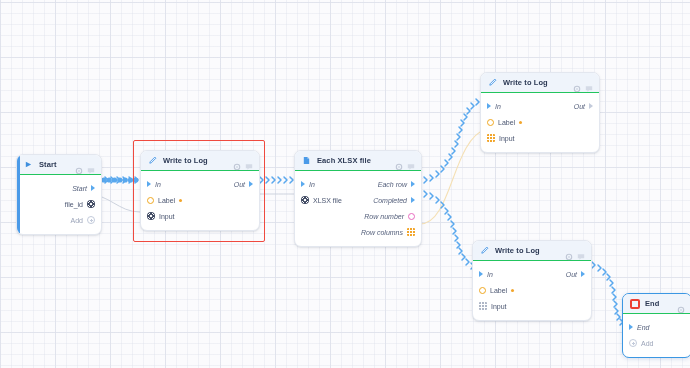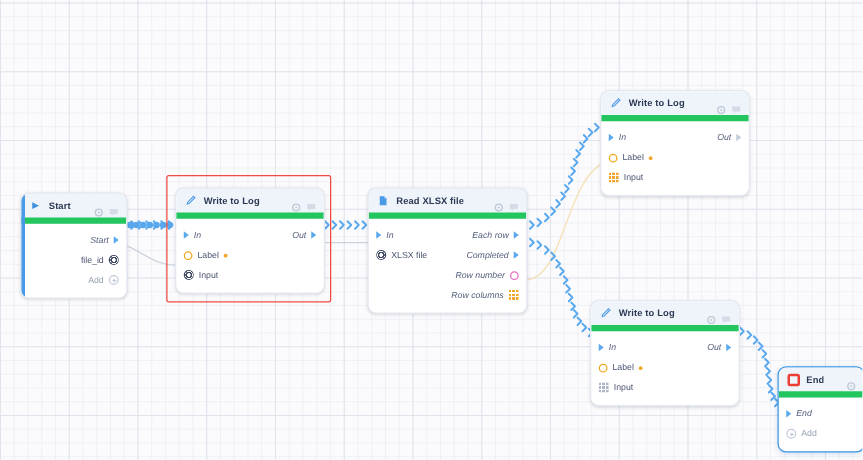--- a/index.html
+++ b/index.html
@@ -26,21 +26,21 @@
     background:#ffffff;
     border:1px solid #e3e7ef;
     border-radius:7px;
     box-shadow:0 1px 3px rgba(40,50,80,.10), 0 1px 1px rgba(40,50,80,.05);
     overflow:hidden;
   }
   .node.selected{border:1px solid #3b97e3;box-shadow:0 1px 4px rgba(40,90,160,.18);}
   .node-head{
     height:19px;
     background:#eff4fb;
-    border-bottom:5px solid #22c55e;
+    border-bottom:1px solid #22c55e;
     display:flex;align-items:center;
     padding:0 6px;
     position:relative;
   }
   .node.accent-left::before{
     content:"";position:absolute;left:0;top:0;bottom:0;width:3px;background:#4a9ae8;z-index:3;
   }
   .head-icon{width:11px;height:11px;margin-right:5px;display:flex;align-items:center;justify-content:center;flex:0 0 auto;}
   .head-title{
     font-size:7.5px;color:#2c3954;font-weight:bold;letter-spacing:.1px;
@@ -314,21 +314,21 @@
   </div>
 
   <div class="node" style="left:294px;top:150px;width:126px;">
     <div class="node-head">
       <span class="head-icon">
         <svg class="doc-ic" width="9" height="9" viewBox="0 0 10 10">
             <path d="M2,1 h4 l2,2 v6 h-6 z" fill="#4a9ae8"></path>
             <path d="M6,1 v2 h2" fill="#aacdf0"></path>
           </svg>
       </span>
-      <span class="head-title">Read XLSX file</span>
+      <span class="head-title">Each XLSX file</span>
       <span class="head-actions">
         <span class="hi">
           <svg width="8" height="8" viewBox="0 0 10 10">
               <circle cx="5" cy="5" r="3.4" fill="none" stroke="#9aa3b8" stroke-width="1.4"></circle>
               <circle cx="5" cy="5" r="1" fill="#9aa3b8"></circle>
             </svg>
         </span>
         <span class="hi">
           <svg width="8" height="8" viewBox="0 0 10 10">
               <path d="M1,1.5 h8 v5 h-4 l-2,2 v-2 h-2 z" fill="#bfc6d6"></path>

